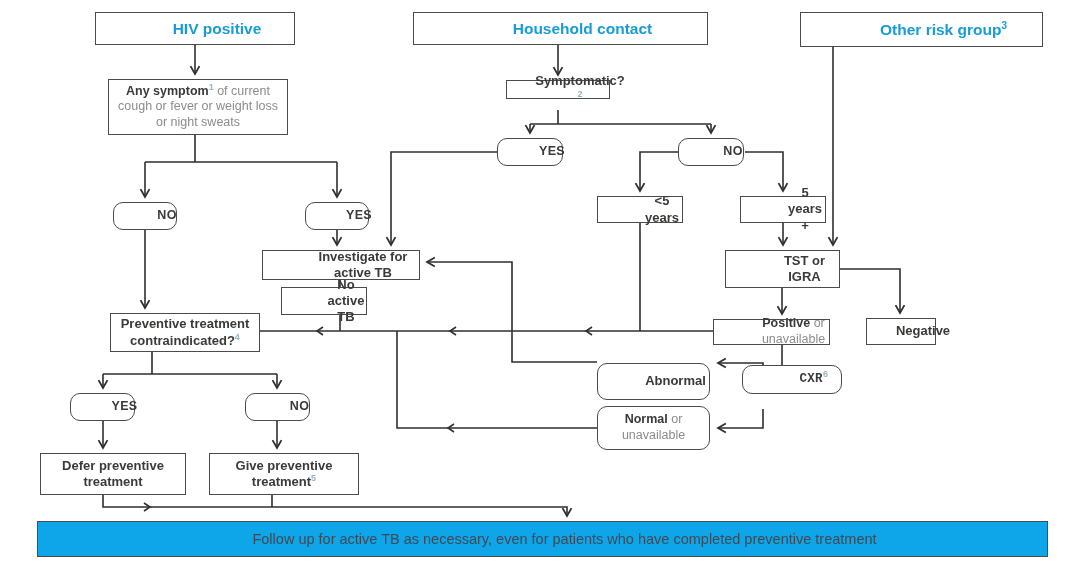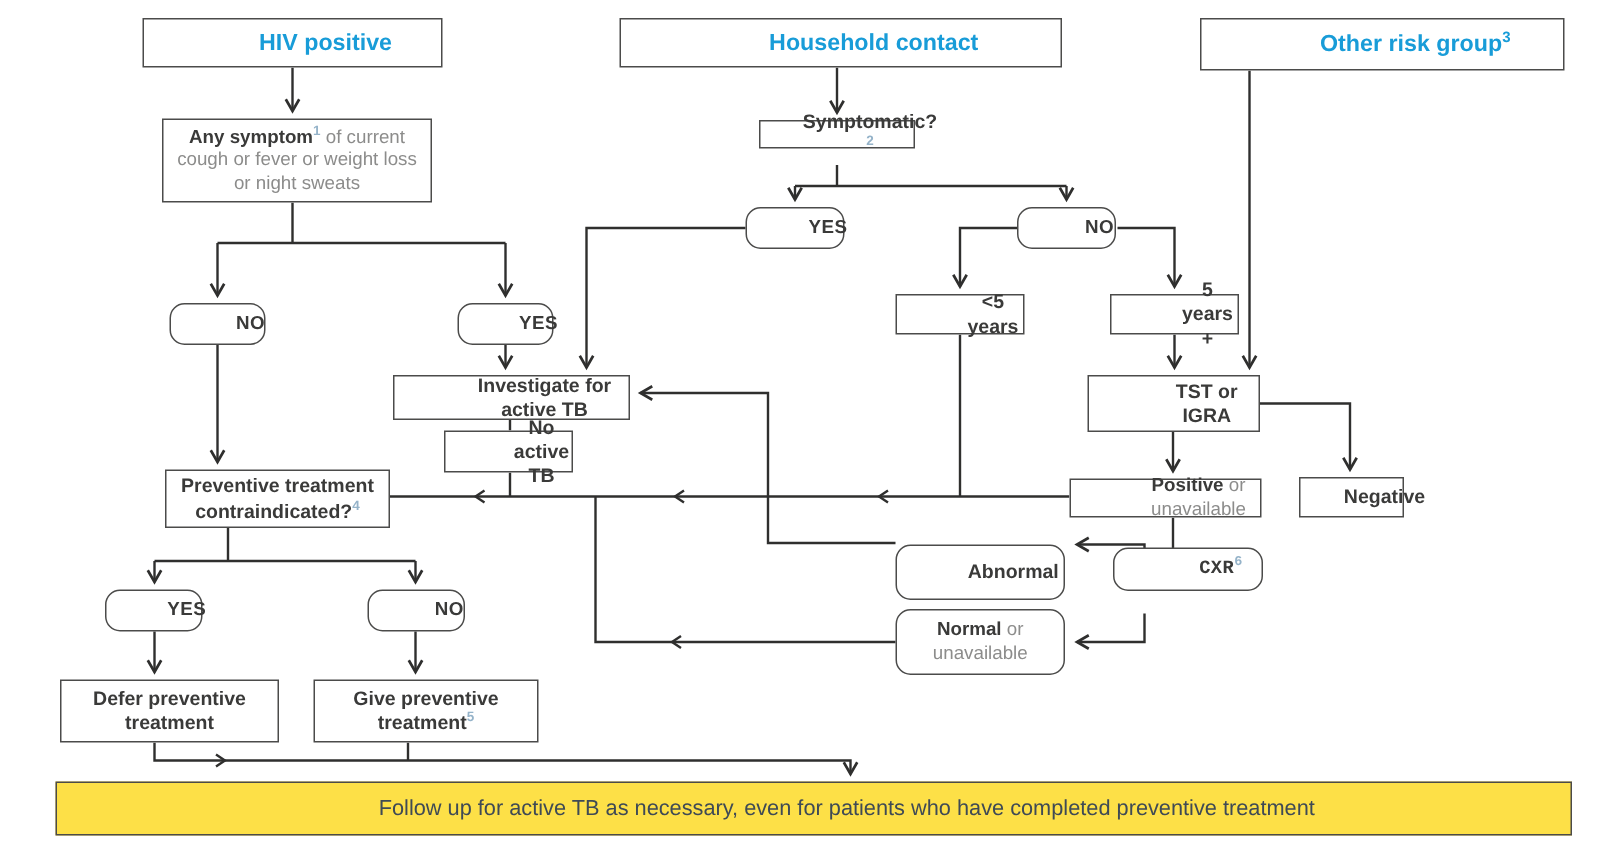--- a/index.html
+++ b/index.html
@@ -15,21 +15,21 @@
     font-size:13px;font-weight:bold;line-height:1.25;z-index:2;padding-left:44px;
   }
   .header{border-width:1.8px;font-size:15.5px;color:#189cd8;}
   .pill{border-radius:10px;font-size:12.5px;letter-spacing:.3px;}
   .round{border-radius:10px;}
   .plain{font-weight:normal;color:#8c8c8b;}
   .bold{font-weight:bold;color:#3a3a39;}
   sup{font-size:9px;line-height:0;color:#95b3c9;font-weight:bold;}
   .header sup{color:#189cd8;font-size:10px;}
   .banner{
-    background:#fde047;color:#3f4a55;font-weight:normal;font-size:14.5px;
+    background:#0ea5e9;color:#3f4a55;font-weight:normal;font-size:14.5px;
     border-width:1.8px;
   }
   .pad{padding:2px 6px;align-items:center;}
 </style>
 </head>
 <body>
 
 <div id="canvas">
 
   <svg id="wires" viewBox="0 0 1080 573" xmlns="http://www.w3.org/2000/svg">
@@ -122,28 +122,28 @@
   <div class="node" style="left:597px;top:196px;width:86px;height:27px;">
     <span>&lt;5 years</span>
   </div>
   <div class="node" style="left:740px;top:196px;width:86px;height:27px;">
     <span>5 years +</span>
   </div>
 
   <div class="node" style="left:262px;top:250px;width:158px;height:30px;">
     <span>Investigate for active TB</span>
   </div>
-  <div class="node" style="left:296px;top:287px;width:86px;height:28px;">
+  <div class="node" style="left:281px;top:287px;width:86px;height:28px;">
     <span>No active TB</span>
   </div>
 
   <div class="node" style="left:725px;top:250px;width:115px;height:38px;">
     <span>TST or IGRA</span>
   </div>
-  <div class="node" style="left:713px;top:319px;width:128px;height:26px;font-size:12.5px;align-items:center;">
+  <div class="node" style="left:713px;top:319px;width:117px;height:26px;font-size:12.5px;align-items:center;">
     <span class="plain"><span class="bold">Positive</span><span> or unavailable</span></span>
   </div>
   <div class="node" style="left:866px;top:318px;width:70px;height:27px;">
     <span>Negative</span>
   </div>
 
   <div class="node round" style="left:597px;top:363px;width:113px;height:37px;">
     <span>Abnormal</span>
   </div>
   <div class="node pill" style="left:742px;top:365px;width:100px;height:29px;font-family:Liberation Mono, monospace;">

